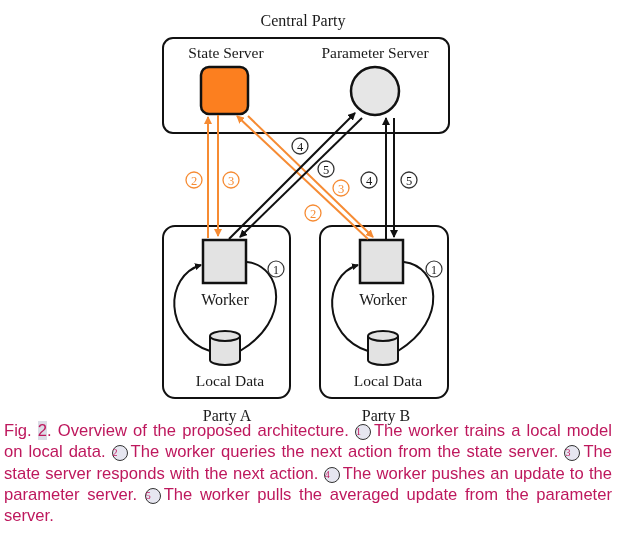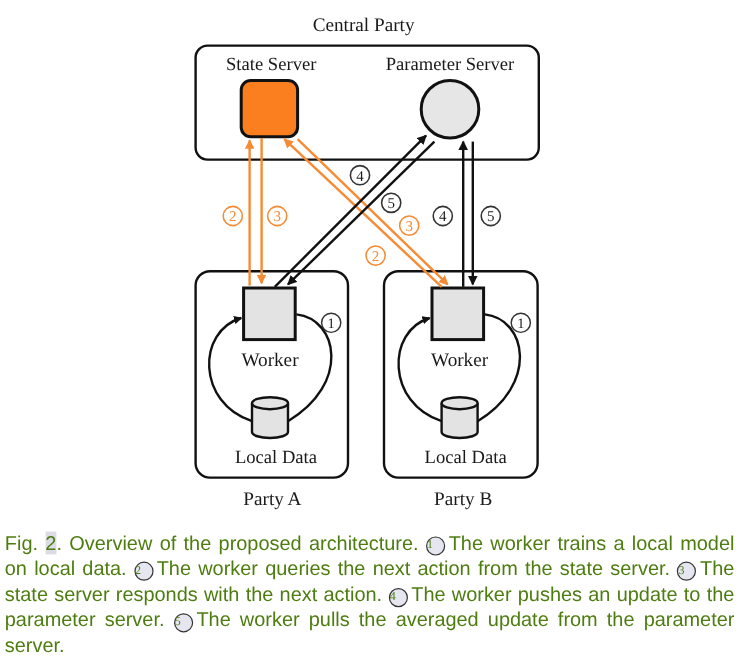--- a/index.html
+++ b/index.html
@@ -1,22 +1,22 @@
 <!DOCTYPE html>
 <html><head>
 <meta charset="utf-8">
 <style>
   html, body { margin:0; padding:0; background:#ffffff; }
   body { width:618px; height:557px; position:relative; overflow:hidden; }
   #diagram { position:absolute; left:0; top:0; width:618px; height:440px; }
   #diagram text { font-family: "Liberation Serif", "DejaVu Serif", serif; fill:#1a1a1a; }
   .caption {
-    position:absolute; left:4px; top:442px; width:608px;
+    position:absolute; left:4px; top:420px; width:608px;
     font-family: "Liberation Sans", "DejaVu Sans", sans-serif;
-    font-size:16.6px; line-height:21.3px; color:#4d7c0f;
+    font-size:16.6px; line-height:21.3px; color:#be185d;
     text-align:justify; text-align-last:left;
   }
   .caption .fig-num { background:#dcdce6; }
   .circ {
     display:inline-block; width:14px; height:14px; border:1px solid #333;
     border-radius:50%; font-size:10px; line-height:14px; text-align:center;
     vertical-align:1px; margin-right:3px; font-family:"Liberation Serif", serif;
     background:#e6e6f0;
   }
 </style>

